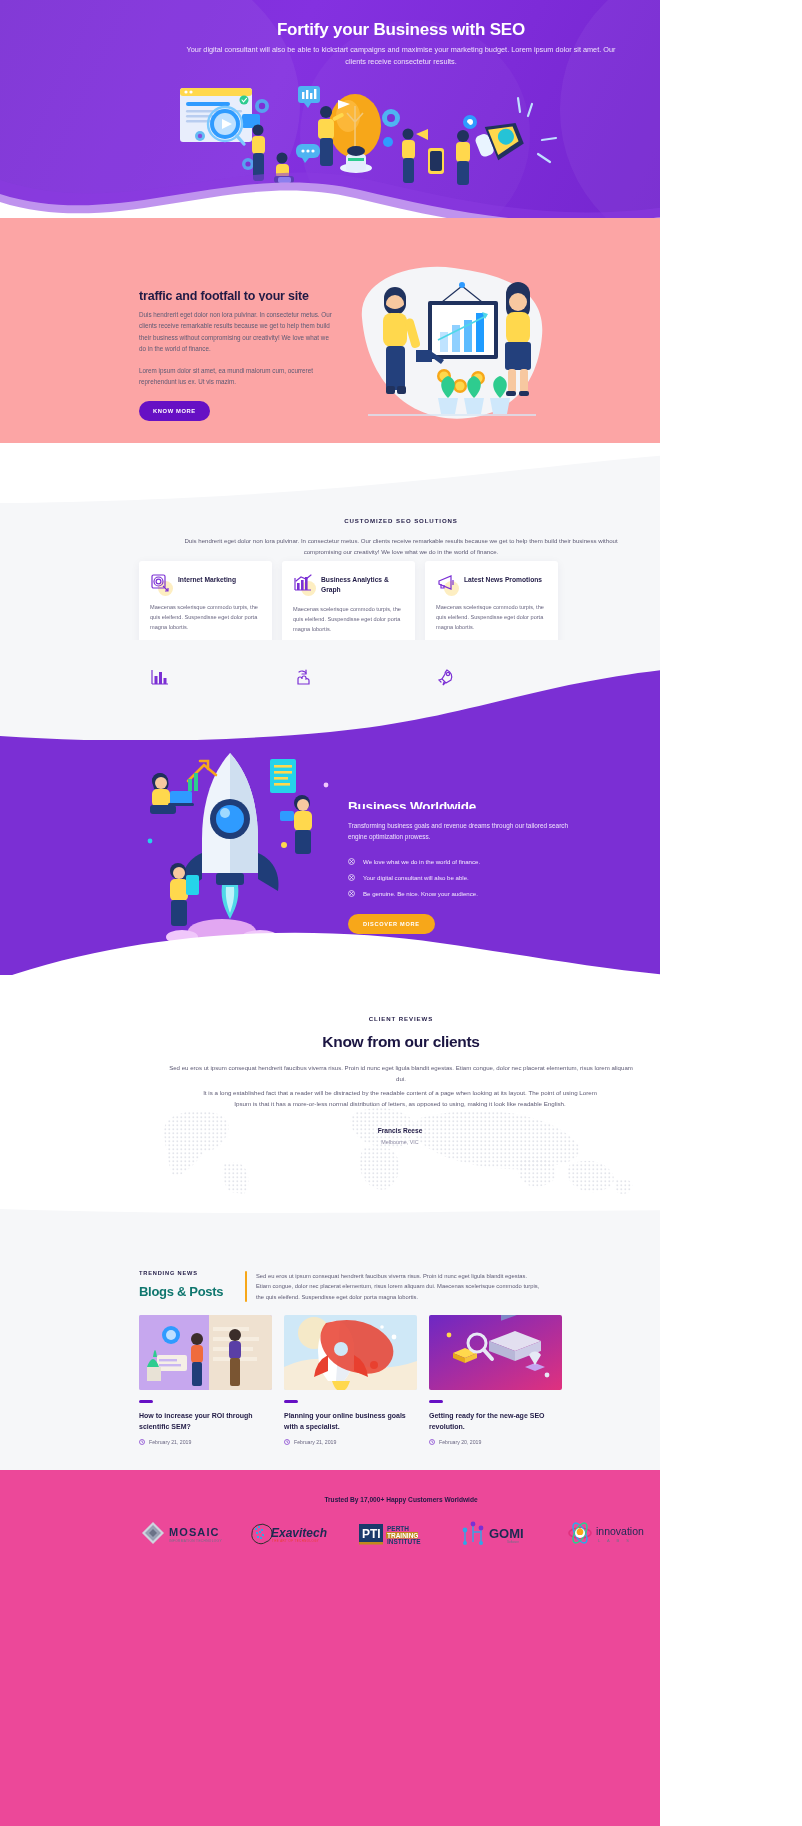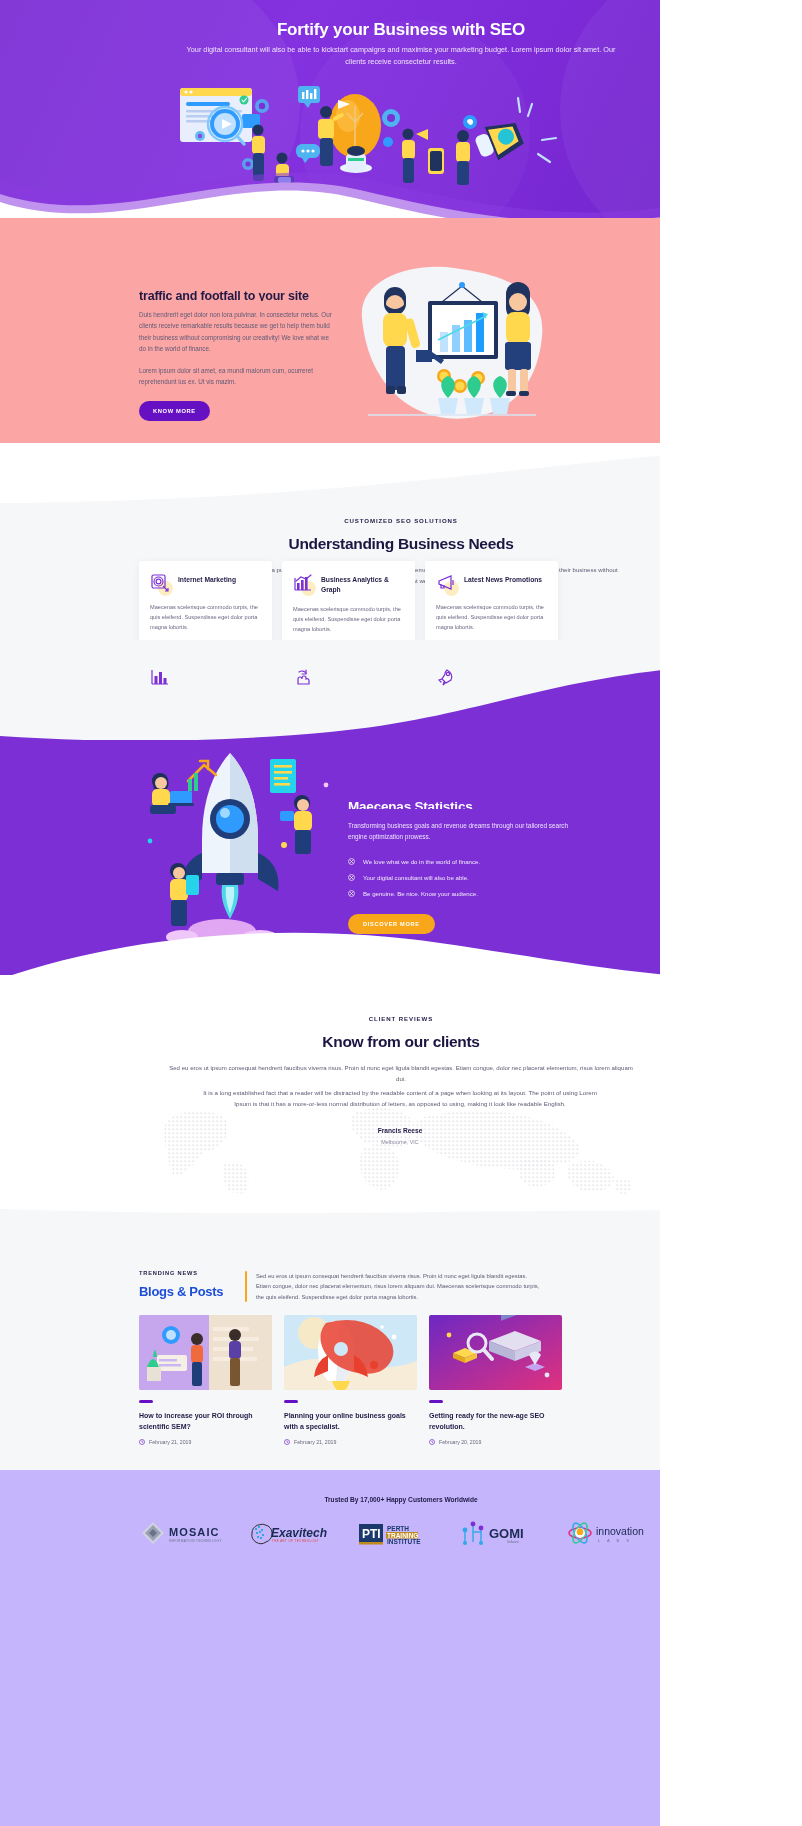--- a/index.html
+++ b/index.html
@@ -139,33 +139,33 @@
   .quote-loc {
     position:absolute; left:200px; top:164px; width:400px; text-align:center;
     font-size:5.4px; color:#8d8aa3;
   }
 
   
   .sec6 { position:absolute; left:0; top:1205px; width:802px; height:265px; background:#f6f7f9; overflow:hidden; }
   .sec6-topwave { position:absolute; left:0; top:0; width:802px; height:30px; }
   .blog-head { position:absolute; left:139px; top:65px; width:105px; }
   .blog-eyebrow { font-size:5.7px; font-weight:bold; color:#201a45; letter-spacing:0.8px; }
-  .blog-h2 { font-size:13px; font-weight:bold; color:#1d4ed8; margin-top:8px; letter-spacing:-0.3px; }
+  .blog-h2 { font-size:13px; font-weight:bold; color:#0f766e; margin-top:8px; letter-spacing:-0.3px; }
   .blog-lede-wrap { position:absolute; left:245px; top:66px; width:295px; display:flex; gap:9px; }
   .blog-bar { width:2px; background:#f7a719; border-radius:2px; flex:0 0 2px; }
   .blog-lede { font-size:5.8px; line-height:10.4px; color:#5d5a74; }
   .posts { position:absolute; left:139px; top:110px; width:550px; display:flex; gap:12px; }
   .post { width:133px; }
   .post-thumb { width:133px; height:75px; border-radius:2px; overflow:hidden; position:relative; }
   .post-rule { width:14px; height:2.5px; background:#6610c4; margin-top:10px; border-radius:2px; }
   .post-title { font-size:7px; font-weight:bold; color:#201a45; line-height:11px; margin-top:7px; }
   .post-date { display:flex; align-items:center; gap:4px; margin-top:7px; font-size:5.2px; color:#6a6782; }
 
   
-  .sec7 { position:absolute; left:0; top:1470px; width:802px; height:356px; background:#c4b5fd; }
+  .sec7 { position:absolute; left:0; top:1470px; width:802px; height:356px; background:#ec4899; }
   .trusted-t {
     position:absolute; left:0; top:26px; width:802px; text-align:center;
     font-size:6.6px; font-weight:bold; color:#201a45;
   }
   .logos {
     position:absolute; left:139px; top:50px; width:525px;
     display:flex; align-items:center; justify-content:space-between;
   }
   .logo { height:26px; display:flex; align-items:center; }
 </style>
@@ -372,21 +372,20 @@
       <line x1="18" y1="157" x2="186" y2="157" stroke="#d9e6f5" stroke-width="1.6"></line>
     </svg>
   </section>
 
   <section class="sec3">
     <svg class="sec3-topwave" viewBox="0 0 802 60" preserveAspectRatio="none">
       <path d="M0,0 L802,0 L802,8 C610,2 430,56 0,60 Z" fill="#ffffff"></path>
     </svg>
 
     <div class="eyebrow">CUSTOMIZED SEO SOLUTIONS</div>
-    <h2 class="sec-h2">Understanding Business Needs</h2>
     <p class="sec-lede">Duis hendrerit eget dolor non lora pulvinar. In consectetur metus. Our clients receive remarkable results because we get to help them build their business without compromising our creativity! We love what we do in the world of finance.</p>
 
     <div class="cards">
 
       <div class="card">
         <div class="card-head">
           <span class="card-ico">
             <span class="blobY"></span>
             <svg width="20" height="20" viewBox="0 0 20 20" fill="none" stroke="#7b2fd4" stroke-width="1.2">
               <rect x="2" y="2" width="13" height="13" rx="1.5"></rect>
@@ -543,21 +542,21 @@
         <rect x="41" y="155" width="16" height="26" rx="3" fill="#1f3d78"></rect>
         <rect x="56" y="130" width="13" height="20" rx="2" fill="#25d3ea"></rect>
       </g>
 
       <circle cx="154" cy="100" r="3" fill="#ffd84d"></circle>
       <circle cx="20" cy="96" r="2.4" fill="#25d3ea"></circle>
       <circle cx="196" cy="40" r="2.4" fill="#f0c7fb"></circle>
     </svg>
 
     <div class="sec4-text">
-      <div class="sec4-h">Maecenas Statistics</div>
+      <div class="sec4-h">Business Worldwide</div>
       <p class="sec4-p">Transforming business goals and revenue dreams through our tailored search engine optimization prowess.</p>
       <ul class="sec4-list">
         <li>
           <svg class="bullet-ico" width="7" height="7" viewBox="0 0 10 10">
             <circle cx="5" cy="5" r="4.2" fill="none" stroke="#ffffff" stroke-width="1"></circle>
             <path d="M3 3 L7 7 M7 3 L3 7" stroke="#ffffff" stroke-width="1"></path>
           </svg>
           <span>We love what we do in the world of finance.</span>
         </li>
         <li>

